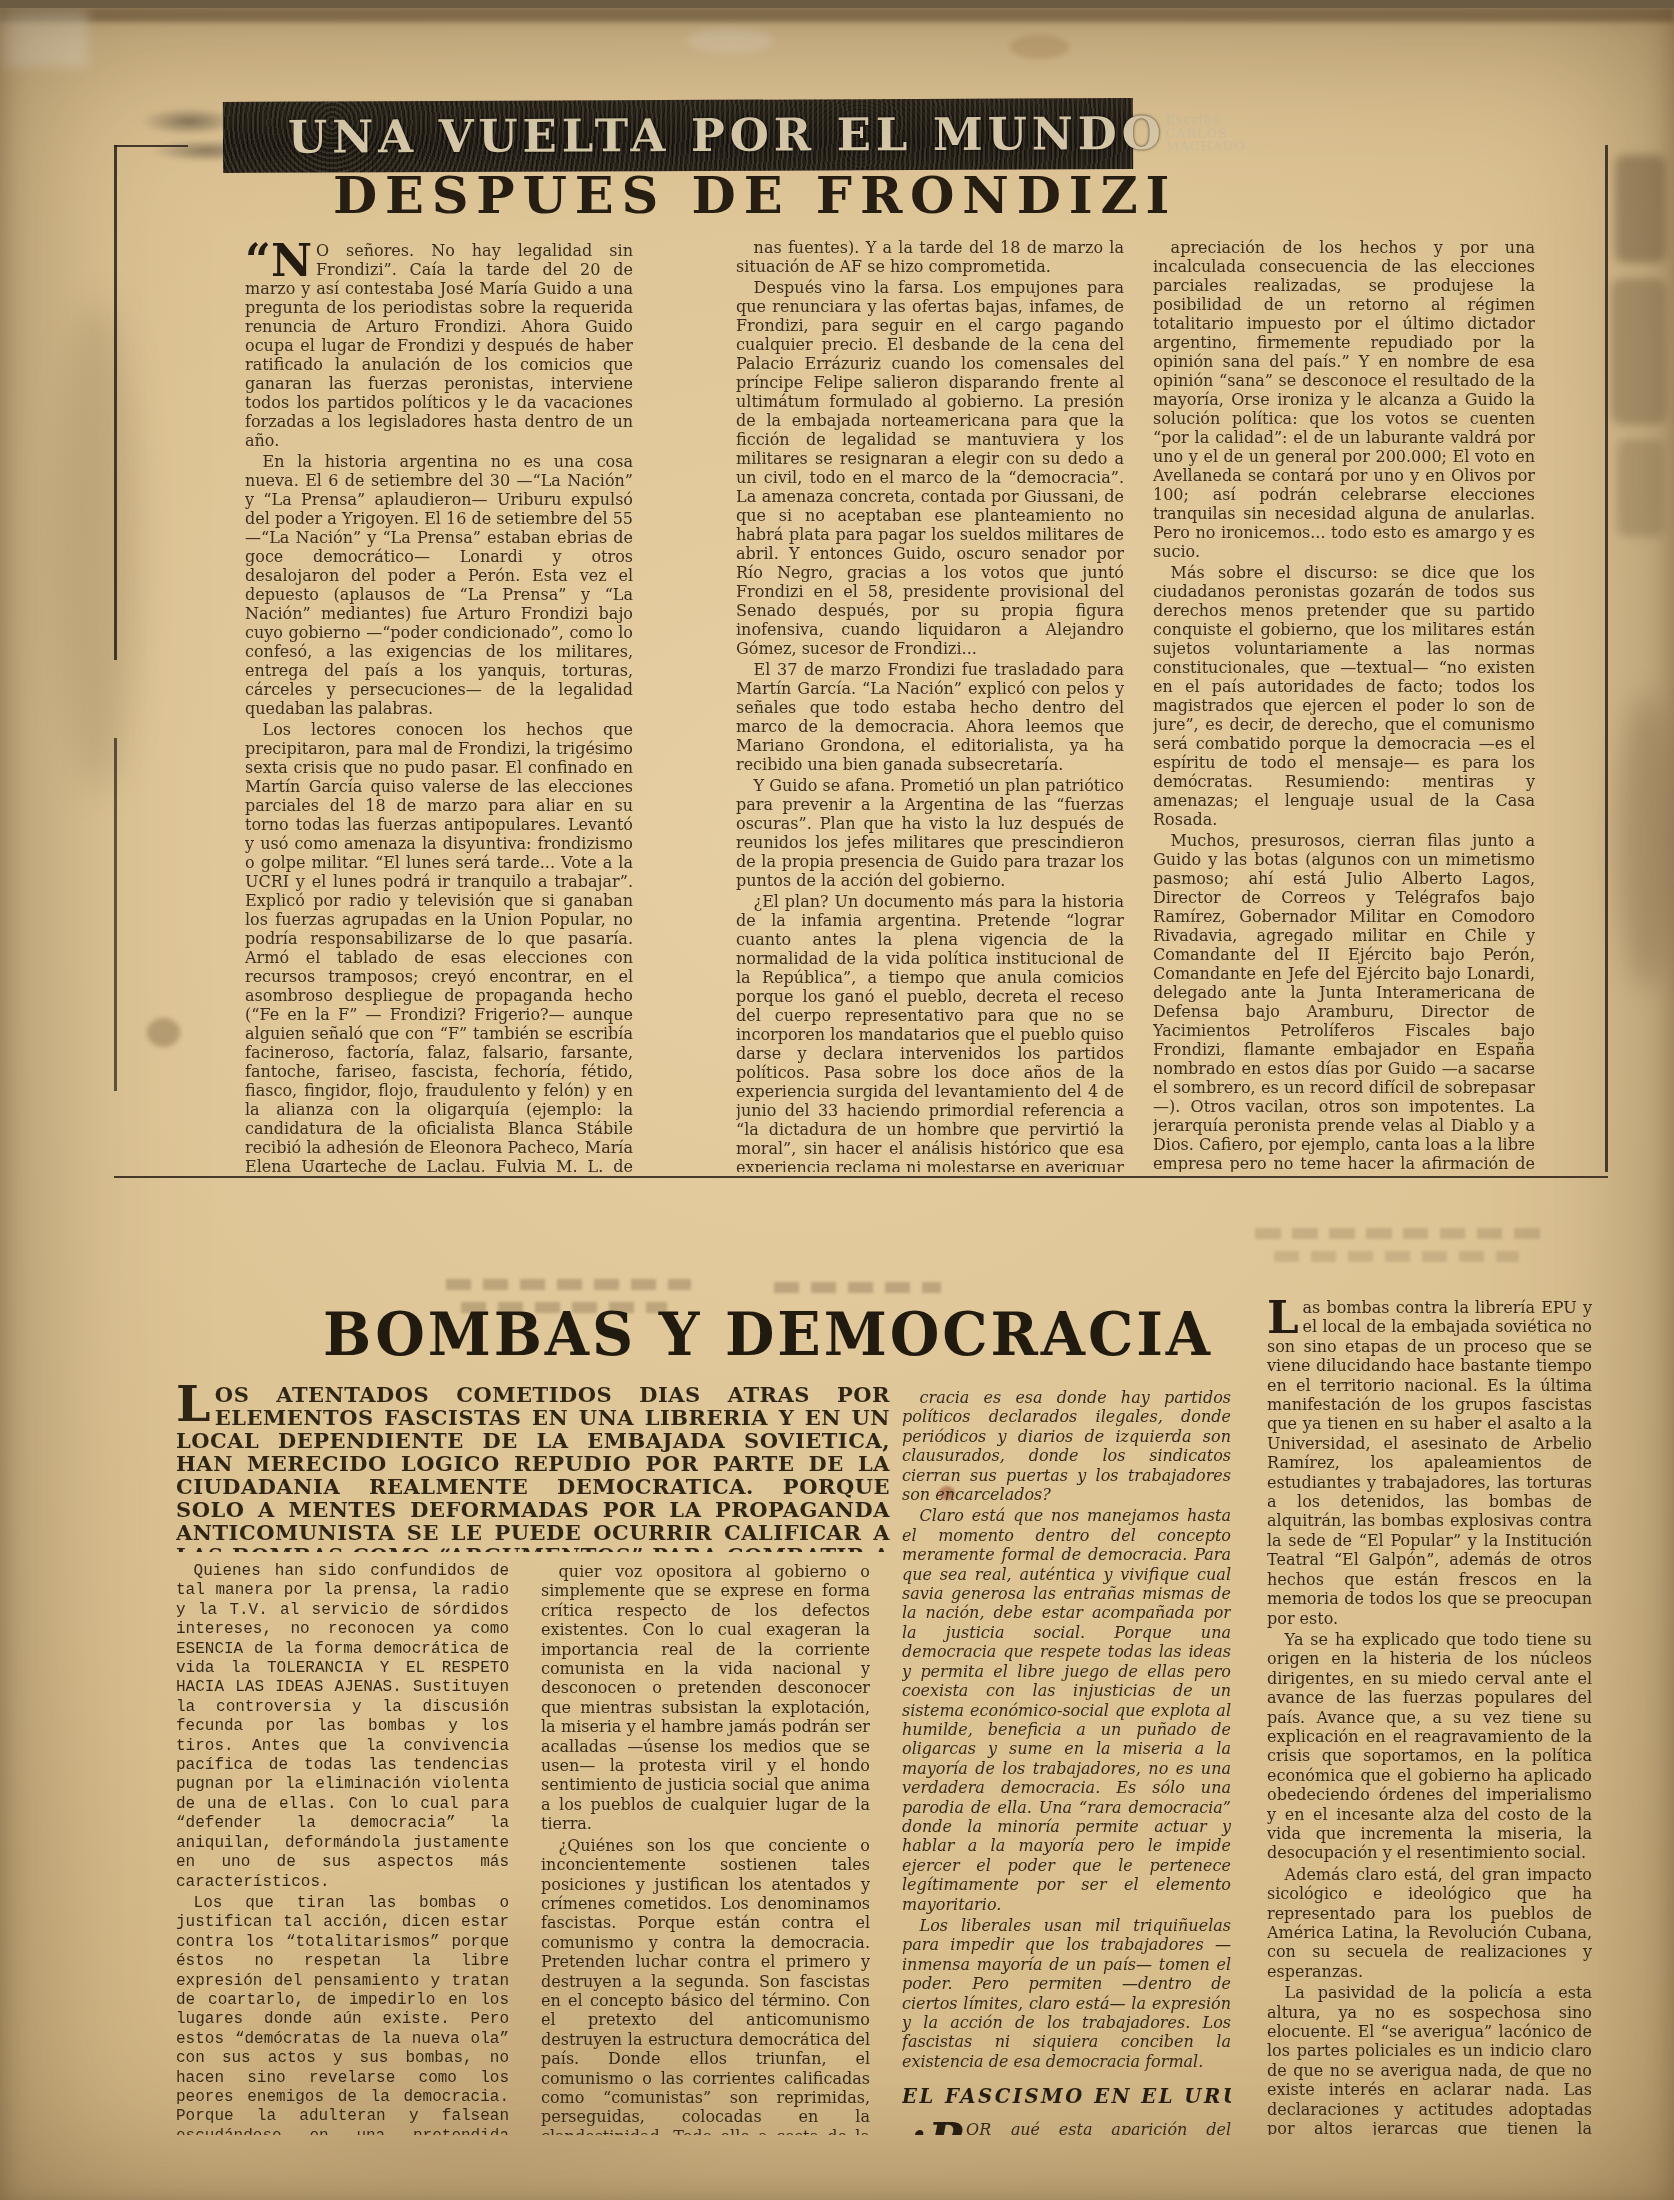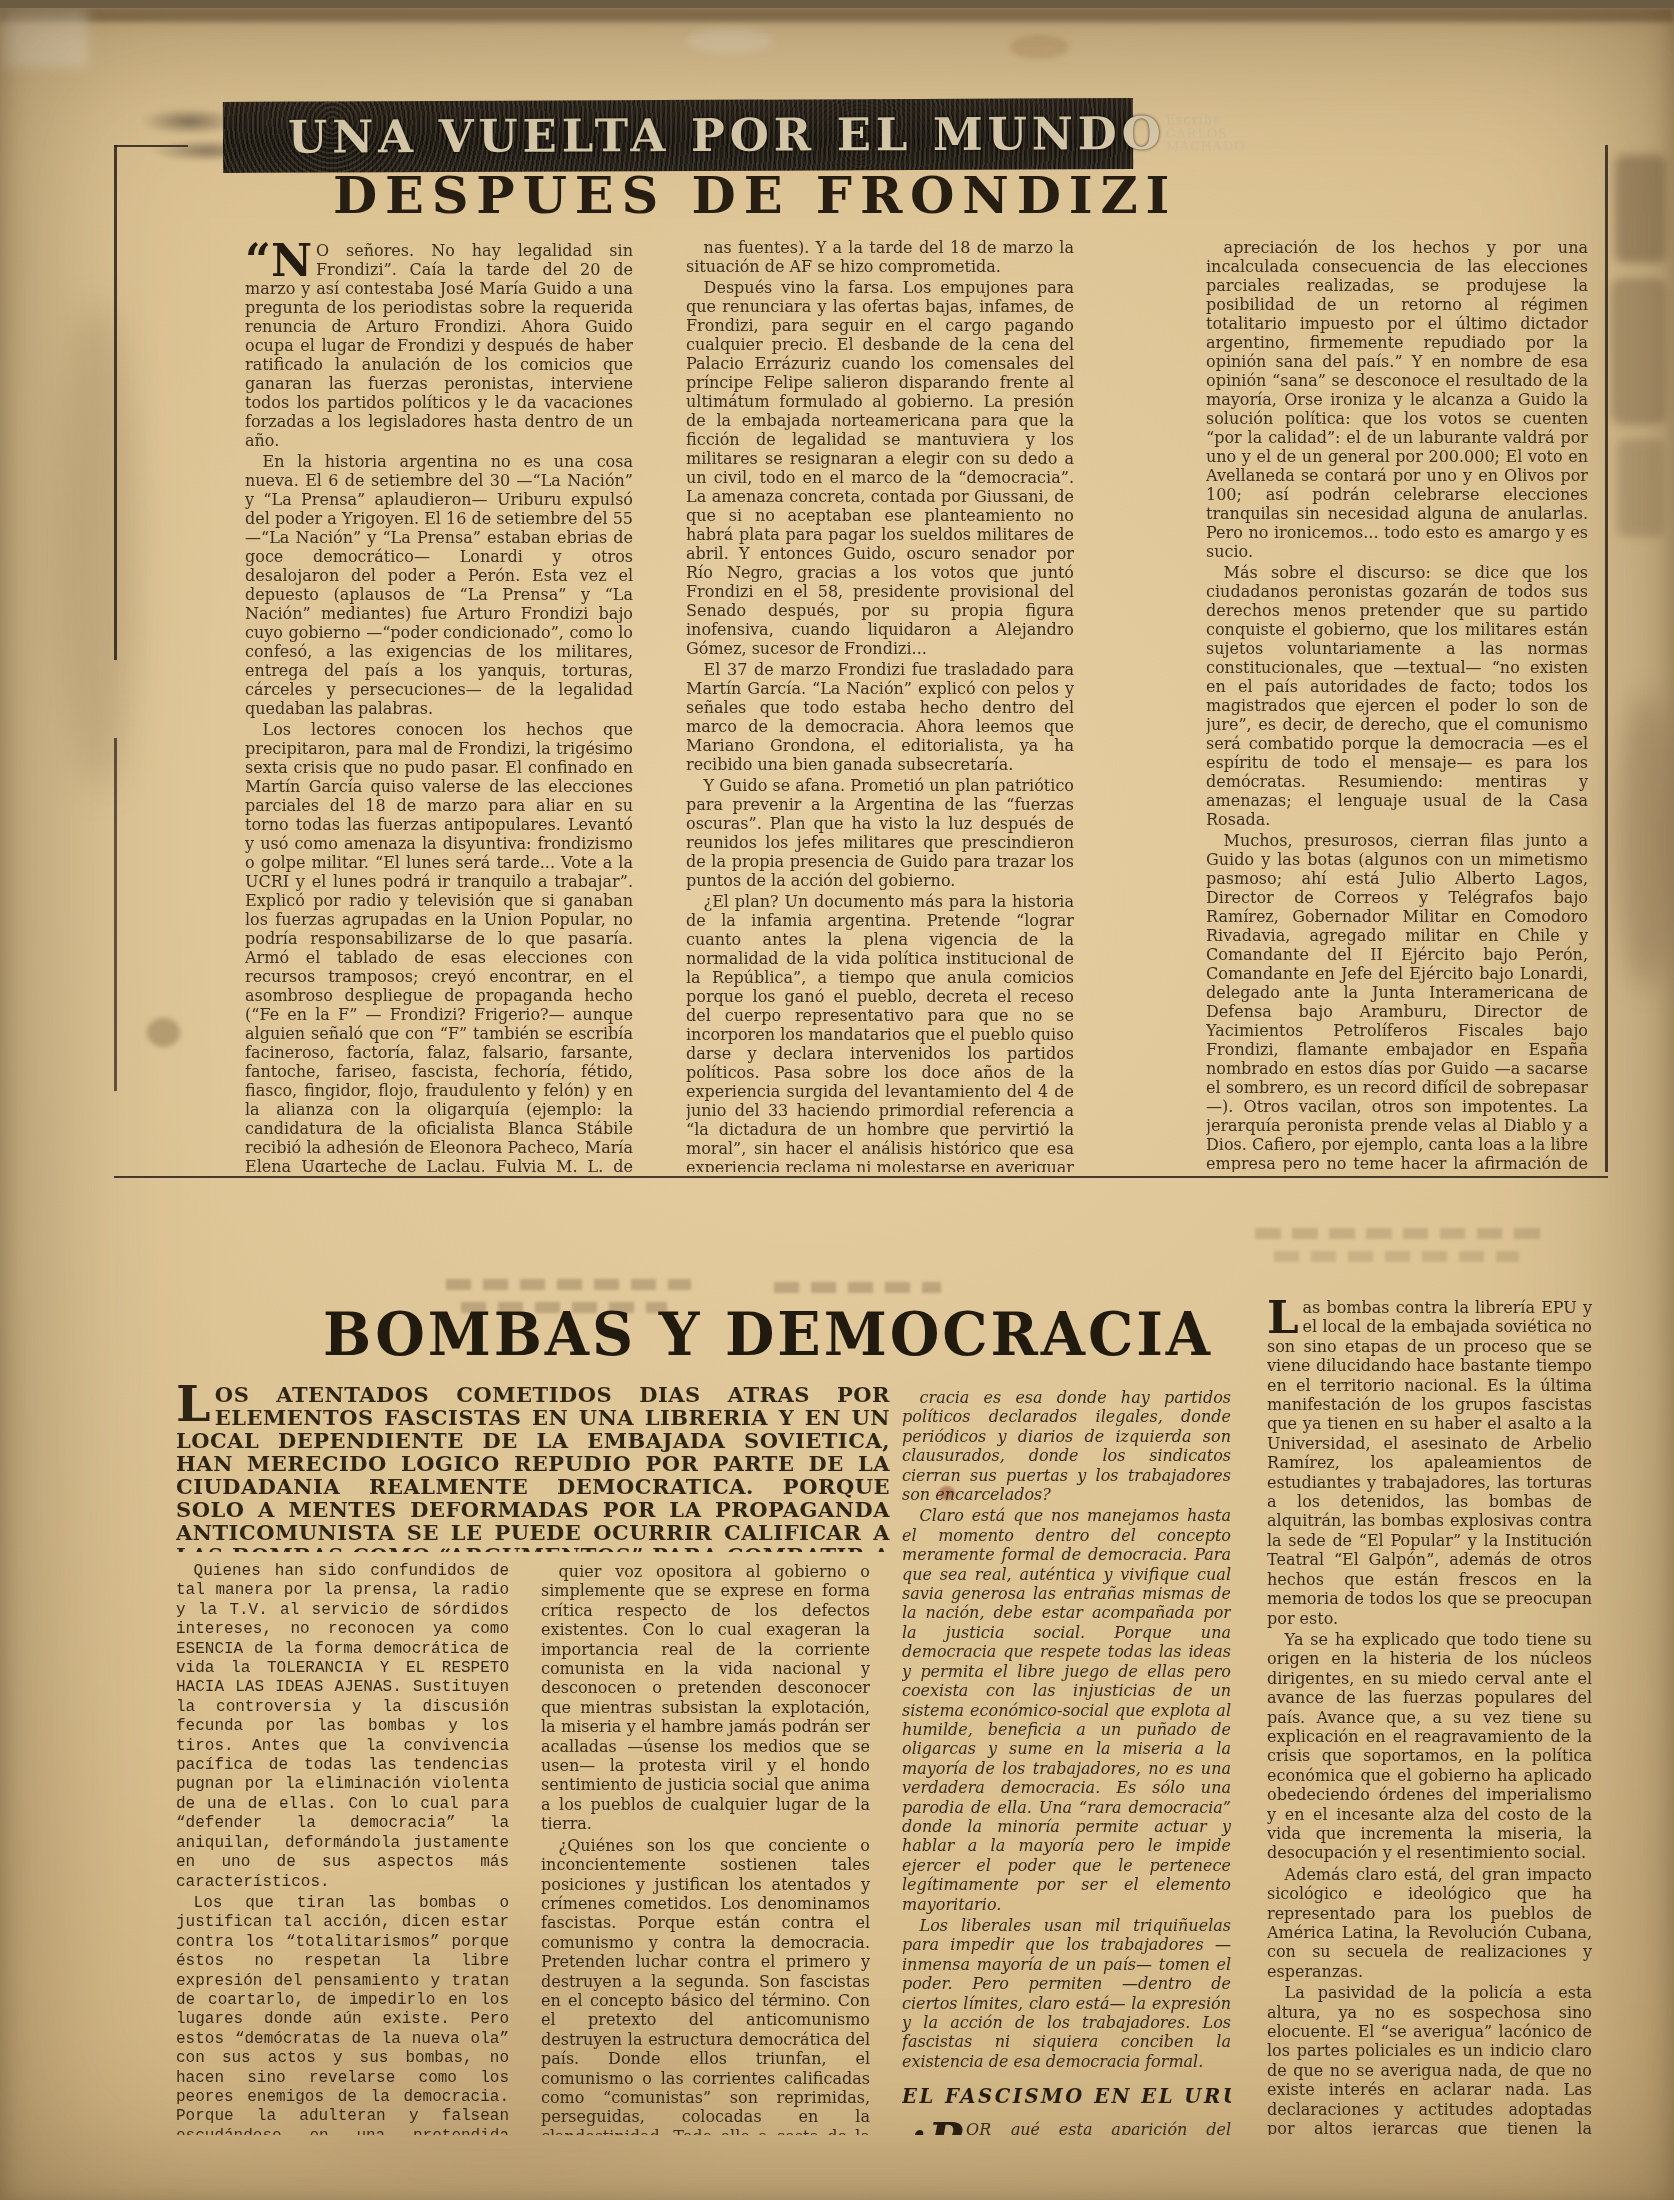--- a/index.html
+++ b/index.html
@@ -134,28 +134,28 @@
     </div>
   </div>
 
   <div class="a1-title">DESPUES DE FRONDIZI</div>
 
   <div class="col a1col dropcap-first" style="left:245px;top:233px;width:388px;height:931px;">
       <p>“NO señores. No hay legalidad sin Frondizi”. Caía la tarde del 20 de marzo y así contestaba José María Guido a una pregunta de los periodistas sobre la requerida renuncia de Arturo Frondizi. Ahora Guido ocupa el lugar de Frondizi y después de haber ratificado la anulación de los comicios que ganaran las fuerzas peronistas, interviene todos los partidos políticos y le da vacaciones forzadas a los legisladores hasta dentro de un año.</p>
       <p>En la historia argentina no es una cosa nueva. El 6 de setiembre del 30 —“La Nación” y “La Prensa” aplaudieron— Uriburu expulsó del poder a Yrigoyen. El 16 de setiembre del 55 —“La Nación” y “La Prensa” estaban ebrias de goce democrático— Lonardi y otros desalojaron del poder a Perón. Esta vez el depuesto (aplausos de “La Prensa” y “La Nación” mediantes) fue Arturo Frondizi bajo cuyo gobierno —“poder condicionado”, como lo confesó, a las exigencias de los militares, entrega del país a los yanquis, torturas, cárceles y persecuciones— de la legalidad quedaban las palabras.</p>
       <p>Los lectores conocen los hechos que precipitaron, para mal de Frondizi, la trigésimo sexta crisis que no pudo pasar. El confinado en Martín García quiso valerse de las elecciones parciales del 18 de marzo para aliar en su torno todas las fuerzas antipopulares. Levantó y usó como amenaza la disyuntiva: frondizismo o golpe militar. “El lunes será tarde... Vote a la UCRI y el lunes podrá ir tranquilo a trabajar”. Explicó por radio y televisión que si ganaban los fuerzas agrupadas en la Union Popular, no podría responsabilizarse de lo que pasaría. Armó el tablado de esas elecciones con recursos tramposos; creyó encontrar, en el asombroso despliegue de propaganda hecho (“Fe en la F” — Frondizi? Frigerio?— aunque alguien señaló que con “F” también se escribía facineroso, factoría, falaz, falsario, farsante, fantoche, fariseo, fascista, fechoría, fétido, fiasco, fingidor, flojo, fraudulento y felón) y en la alianza con la oligarquía (ejemplo: la candidatura de la oficialista Blanca Stábile recibió la adhesión de Eleonora Pacheco, María Elena Ugarteche de Laclau, Fulvia M. L. de Lamarca Martínez de Hoz, Marcelina Araújo de Quintana, Nieves Bosco de Bullrich, Amelia Baldrich de Sustaíta Seeber y otras señoras “de panzas y apellidos gordos”, como dicen con humor los porteños) las posibilidades de un nuevo triunfo electoral. Los cálculos salieron fallidos. Maniobras tramposas y fraudes en el escrutinio no impidieron que los candidatos peronistas ganaran la mayoría de las provincias (todas, a estar a bue-</p>
     </div>
-  <div class="col a1col" style="left:686px;top:230px;width:388px;height:934px;">
+  <div class="col a1col" style="left:736px;top:230px;width:388px;height:934px;">
       <p>nas fuentes). Y a la tarde del 18 de marzo la situación de AF se hizo comprometida.</p>
       <p>Después vino la farsa. Los empujones para que renunciara y las ofertas bajas, infames, de Frondizi, para seguir en el cargo pagando cualquier precio. El desbande de la cena del Palacio Errázuriz cuando los comensales del príncipe Felipe salieron disparando frente al ultimátum formulado al gobierno. La presión de la embajada norteamericana para que la ficción de legalidad se mantuviera y los militares se resignaran a elegir con su dedo a un civil, todo en el marco de la “democracia”. La amenaza concreta, contada por Giussani, de que si no aceptaban ese planteamiento no habrá plata para pagar los sueldos militares de abril. Y entonces Guido, oscuro senador por Río Negro, gracias a los votos que juntó Frondizi en el 58, presidente provisional del Senado después, por su propia figura inofensiva, cuando liquidaron a Alejandro Gómez, sucesor de Frondizi...</p>
       <p>El 37 de marzo Frondizi fue trasladado para Martín García. “La Nación” explicó con pelos y señales que todo estaba hecho dentro del marco de la democracia. Ahora leemos que Mariano Grondona, el editorialista, ya ha recibido una bien ganada subsecretaría.</p>
       <p>Y Guido se afana. Prometió un plan patriótico para prevenir a la Argentina de las “fuerzas oscuras”. Plan que ha visto la luz después de reunidos los jefes militares que prescindieron de la propia presencia de Guido para trazar los puntos de la acción del gobierno.</p>
       <p>¿El plan? Un documento más para la historia de la infamia argentina. Pretende “lograr cuanto antes la plena vigencia de la normalidad de la vida política institucional de la República”, a tiempo que anula comicios porque los ganó el pueblo, decreta el receso del cuerpo representativo para que no se incorporen los mandatarios que el pueblo quiso darse y declara intervenidos los partidos políticos. Pasa sobre los doce años de la experiencia surgida del levantamiento del 4 de junio del 33 haciendo primordial referencia a “la dictadura de un hombre que pervirtió la moral”, sin hacer el análisis histórico que esa experiencia reclama ni molestarse en averiguar las razones por las cuales el pueblo votó el 18 de marzo por los candidatos del justicialismo. Señala que “la anulación de las elecciones legalmente realizadas en el país desde el mes de diciembre de 1961 no tuvo de ninguna manera el propósito que habría sido pequeño el de arrebatar a uno o muchos de los candidatos, las posiciones que hubiesen conquistado electoralmente, sino el fin mucho más elevado y trascendente de impedir que una errónea</p>
     </div>
-  <div class="col a1col" style="left:1206px;top:230px;width:382px;height:934px;">
+  <div class="col a1col" style="left:1153px;top:230px;width:382px;height:934px;">
       <p>apreciación de los hechos y por una incalculada consecuencia de las elecciones parciales realizadas, se produjese la posibilidad de un retorno al régimen totalitario impuesto por el último dictador argentino, firmemente repudiado por la opinión sana del país.” Y en nombre de esa opinión “sana” se desconoce el resultado de la mayoría, Orse ironiza y le alcanza a Guido la solución política: que los votos se cuenten “por la calidad”: el de un laburante valdrá por uno y el de un general por 200.000; El voto en Avellaneda se contará por uno y en Olivos por 100; así podrán celebrarse elecciones tranquilas sin necesidad alguna de anularlas. Pero no ironicemos... todo esto es amargo y es sucio.</p>
       <p>Más sobre el discurso: se dice que los ciudadanos peronistas gozarán de todos sus derechos menos pretender que su partido conquiste el gobierno, que los militares están sujetos voluntariamente a las normas constitucionales, que —textual— “no existen en el país autoridades de facto; todos los magistrados que ejercen el poder lo son de jure”, es decir, de derecho, que el comunismo será combatido porque la democracia —es el espíritu de todo el mensaje— es para los demócratas. Resumiendo: mentiras y amenazas; el lenguaje usual de la Casa Rosada.</p>
       <p>Muchos, presurosos, cierran filas junto a Guido y las botas (algunos con un mimetismo pasmoso; ahí está Julio Alberto Lagos, Director de Correos y Telégrafos bajo Ramírez, Gobernador Militar en Comodoro Rivadavia, agregado militar en Chile y Comandante del II Ejército bajo Perón, Comandante en Jefe del Ejército bajo Lonardi, delegado ante la Junta Interamericana de Defensa bajo Aramburu, Director de Yacimientos Petrolíferos Fiscales bajo Frondizi, flamante embajador en España nombrado en estos días por Guido —a sacarse el sombrero, es un record difícil de sobrepasar—). Otros vacilan, otros son impotentes. La jerarquía peronista prende velas al Diablo y a Dios. Cafiero, por ejemplo, canta loas a la libre empresa pero no teme hacer la afirmación de que “el peronismo es la izquierda argentina”. Parece convencido de que el tiempo corre a favor suyo y se muestra dispuesto a esperar, no sin ofrecerle tranquilidades a las fuerzas armadas; sin reparos abjura de toda posible identificación con lo que la derecha denomina “castrismo”. Mientras tanto, militares mediante, la represión golpea.</p>
     </div>
 
   <div class="a2-title">BOMBAS Y DEMOCRACIA</div>
 
   <div class="lede">
     <p>LOS ATENTADOS COMETIDOS DIAS ATRAS POR ELEMENTOS FASCISTAS EN UNA LIBRERIA Y EN UN LOCAL DEPENDIENTE DE LA EMBAJADA SOVIETICA, HAN MERECIDO LOGICO REPUDIO POR PARTE DE LA CIUDADANIA REALMENTE DEMOCRATICA. PORQUE SOLO A MENTES DEFORMADAS POR LA PROPAGANDA ANTICOMUNISTA SE LE PUEDE OCURRIR CALIFICAR A LAS BOMBAS COMO “ARGUMENTOS” PARA COMBATIR A LAS IDEAS.</p>
   </div>

